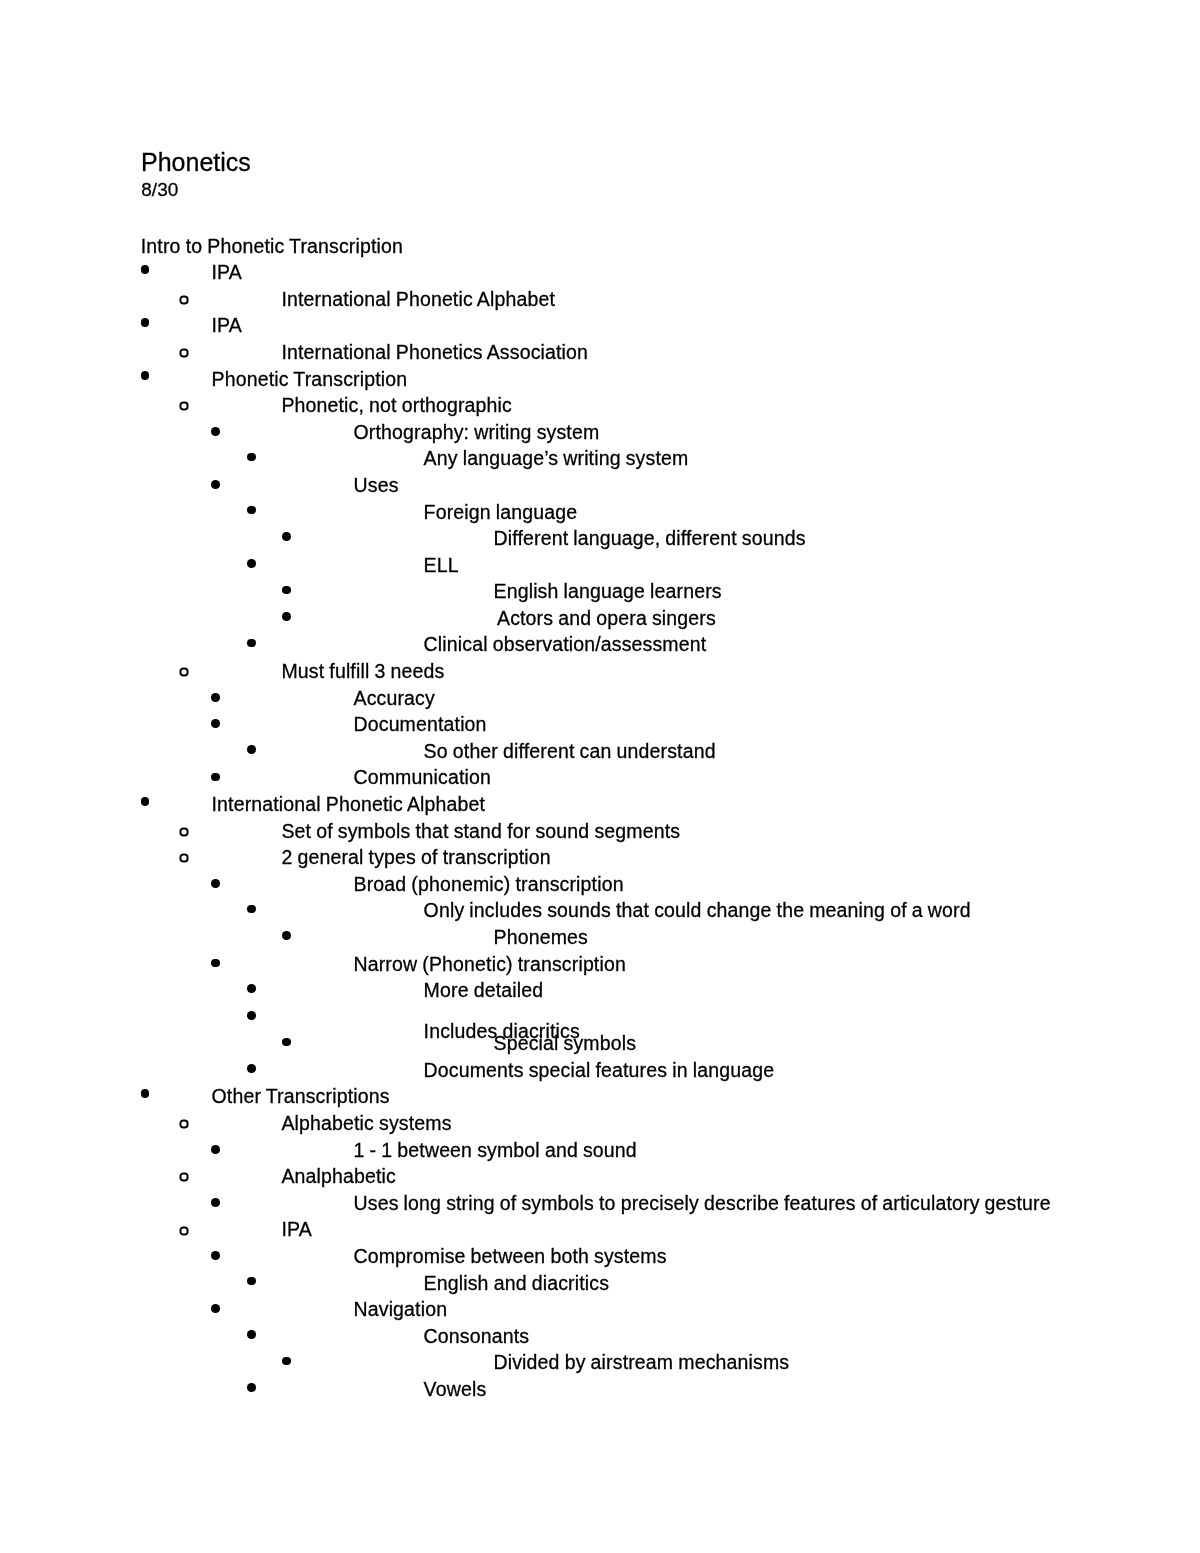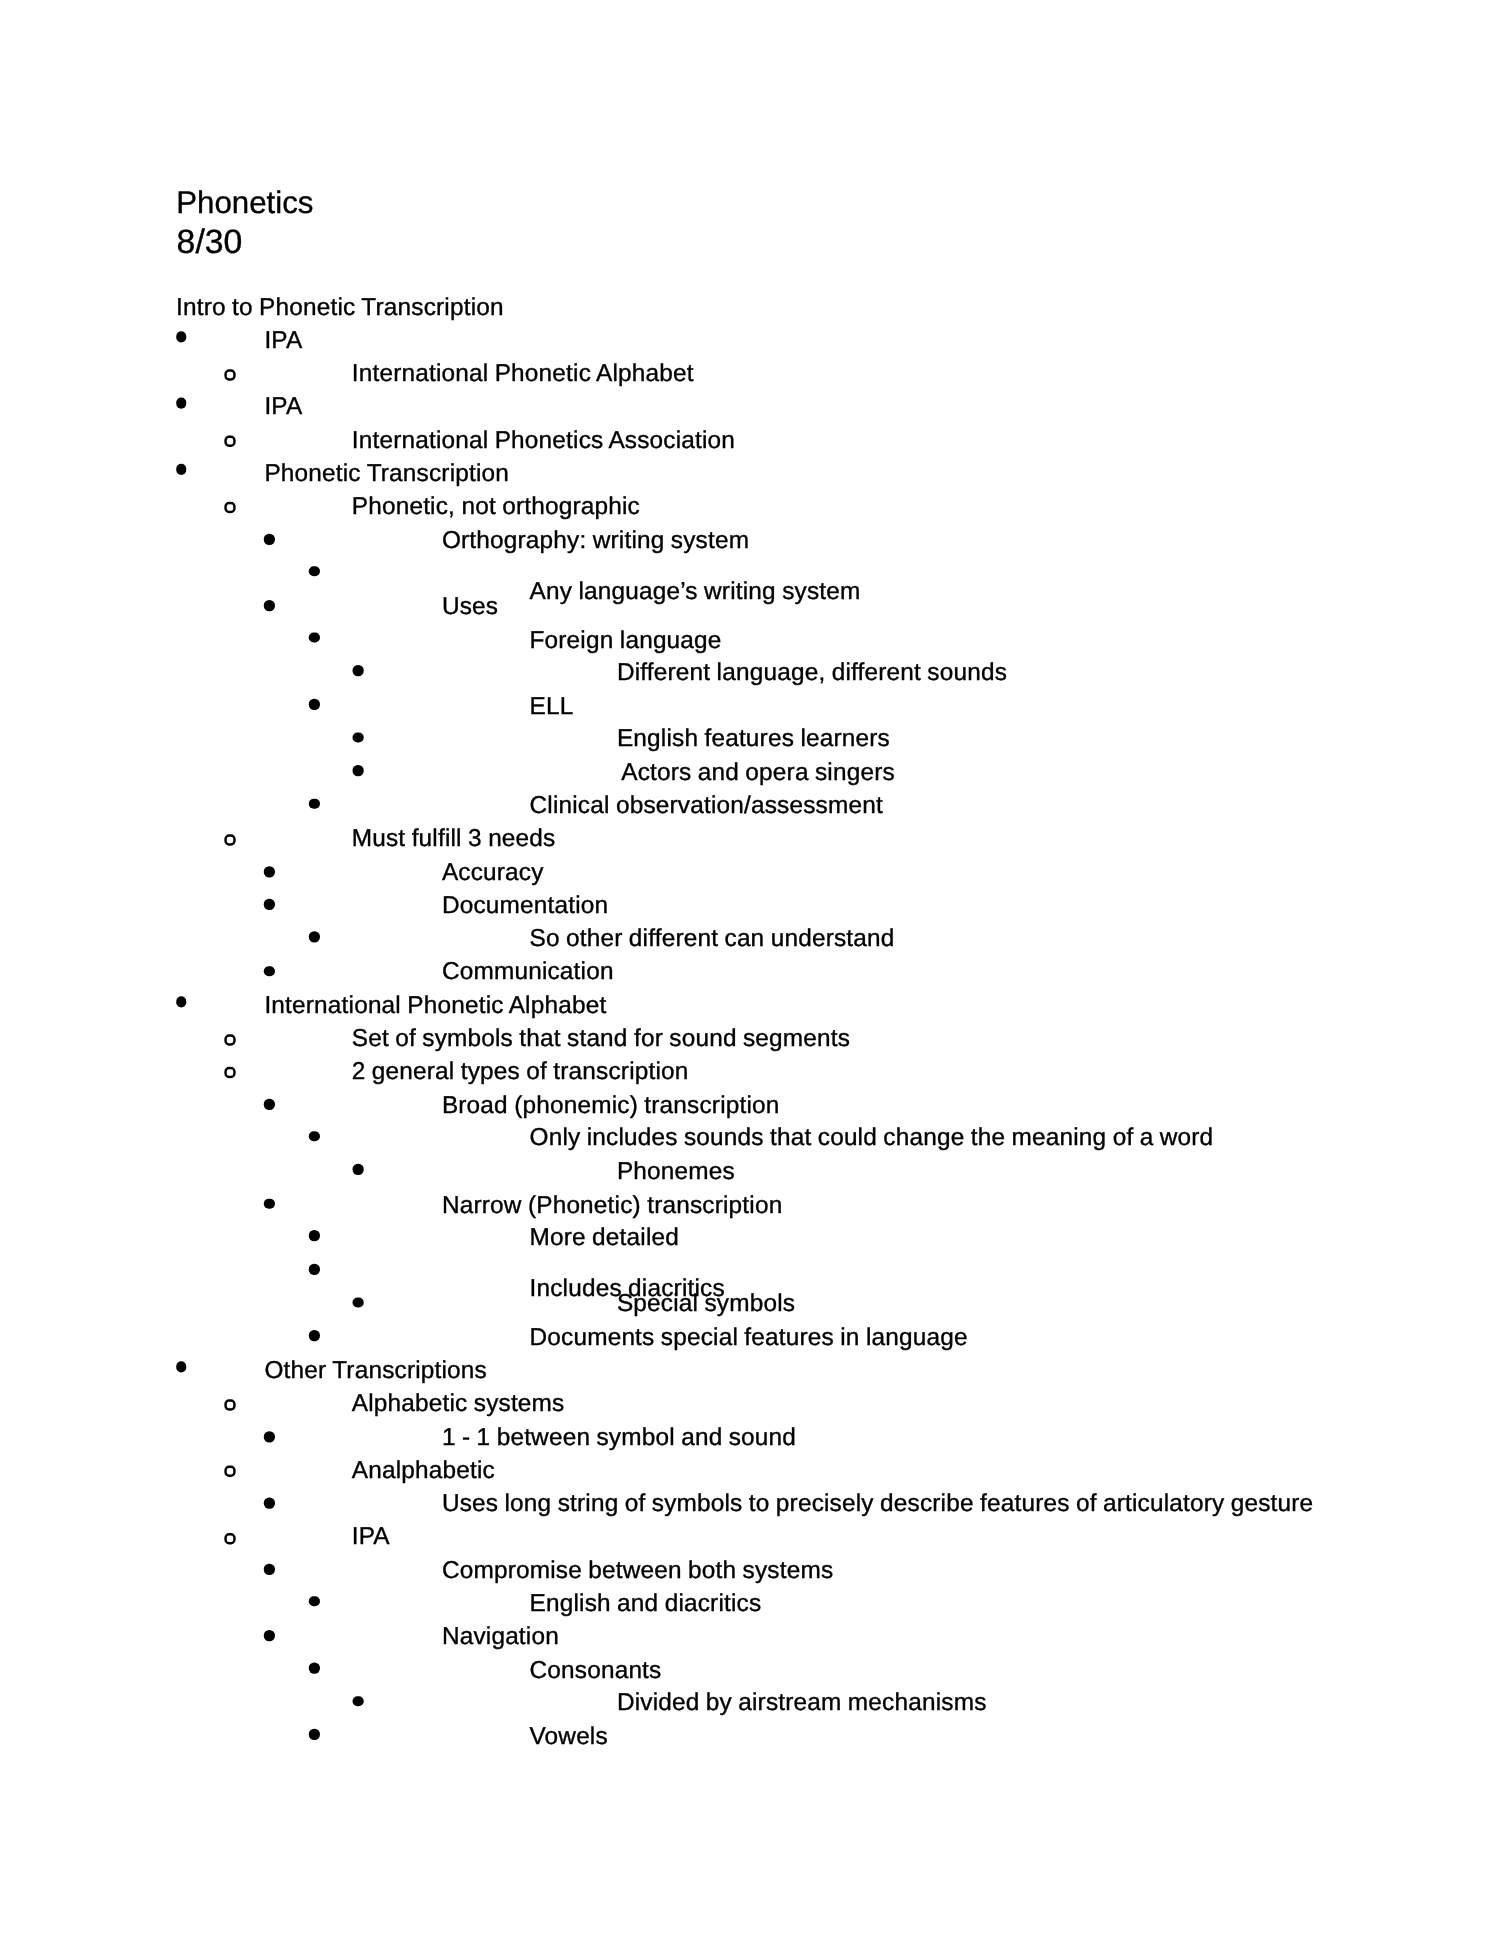--- a/index.html
+++ b/index.html
@@ -3,21 +3,21 @@
 <meta charset="utf-8">
 <title>Phonetics</title>
 <style>
   html,body{margin:0;padding:0;background:#ffffff;}
   body{width:1200px;height:1553px;overflow:hidden;}
   .page{position:relative;width:1200px;height:1525px;background:#fff;
         font-family:"Liberation Sans",sans-serif;color:#000;
         -webkit-font-smoothing:antialiased;-moz-osx-font-smoothing:grayscale;}
   .line{position:absolute;white-space:nowrap;font-size:19.5px;line-height:1;left:0;letter-spacing:0.15px;word-spacing:-0.5px;-webkit-text-stroke:0.28px #000;}
   .title{position:absolute;white-space:nowrap;font-size:25px;line-height:1;left:141px;-webkit-text-stroke:0.28px #000;}
-  .subtitle{position:absolute;white-space:nowrap;font-size:27px;line-height:1;left:141.3px;-webkit-text-stroke:0.28px #000;}
+  .subtitle{position:absolute;white-space:nowrap;font-size:19px;line-height:1;left:141.3px;-webkit-text-stroke:0.28px #000;}
   .row{position:absolute;left:0;top:0;width:1200px;height:0;}
   .bullet{position:absolute;}
   .m-disc{width:8.7px;height:8.7px;border-radius:50%;background:#000;}
   .m-circle{width:10px;height:10px;}
   .m-circle svg{display:block;}
 </style>
 </head>
 <body>
 
 <div class="page">
@@ -60,41 +60,41 @@
           </svg>
         </span>
         <span class="line" style="left: 281.4px; top: 0px;">Phonetic, not orthographic</span>
       </div>
       <div class="row lvl3" style="top: 422.73px;">
         <span class="bullet m-disc" style="left: 211.4px; top: 4.2px;"></span>
         <span class="line" style="left: 353.5px; top: 0px;">Orthography: writing system</span>
       </div>
       <div class="row lvl4" style="top: 449.32px;">
         <span class="bullet m-disc" style="left: 247px; top: 3.2px;"></span>
-        <span class="line" style="left: 423.6px; top: 0px; margin-top: 15px;">Any language’s writing system</span>
+        <span class="line" style="left: 423.6px; top: 0px;">Any language’s writing system</span>
       </div>
       <div class="row lvl3" style="top: 475.91px;">
         <span class="bullet m-disc" style="left: 211.4px; top: 4.2px;"></span>
         <span class="line" style="left: 353.5px; top: 0px;">Uses</span>
       </div>
       <div class="row lvl4" style="top: 502.5px;">
         <span class="bullet m-disc" style="left: 247px; top: 3.2px;"></span>
         <span class="line" style="left: 423.6px; top: 0px;">Foreign language</span>
       </div>
       <div class="row lvl5" style="top: 529.09px;">
         <span class="bullet m-disc" style="left: 282.4px; top: 3.4px;"></span>
         <span class="line" style="left: 493.5px; top: 0px;">Different language, different sounds</span>
       </div>
       <div class="row lvl4" style="top: 555.68px;">
         <span class="bullet m-disc" style="left: 247px; top: 3.2px;"></span>
         <span class="line" style="left: 423.6px; top: 0px;">ELL</span>
       </div>
       <div class="row lvl5" style="top: 582.27px;">
         <span class="bullet m-disc" style="left: 282.4px; top: 3.4px;"></span>
-        <span class="line" style="left: 493.5px; top: 0px;">English features learners</span>
+        <span class="line" style="left: 493.5px; top: 0px;">English language learners</span>
       </div>
       <div class="row lvl5" style="top: 608.86px;">
         <span class="bullet m-disc" style="left: 282.4px; top: 3.4px;"></span>
         <span class="line" style="left: 497px; top: 0px;">Actors and opera singers</span>
       </div>
       <div class="row lvl4" style="top: 635.45px;">
         <span class="bullet m-disc" style="left: 247px; top: 3.2px;"></span>
         <span class="line" style="left: 423.6px; top: 0px;">Clinical observation/assessment</span>
       </div>
       <div class="row lvl2" style="top: 662.04px;">

